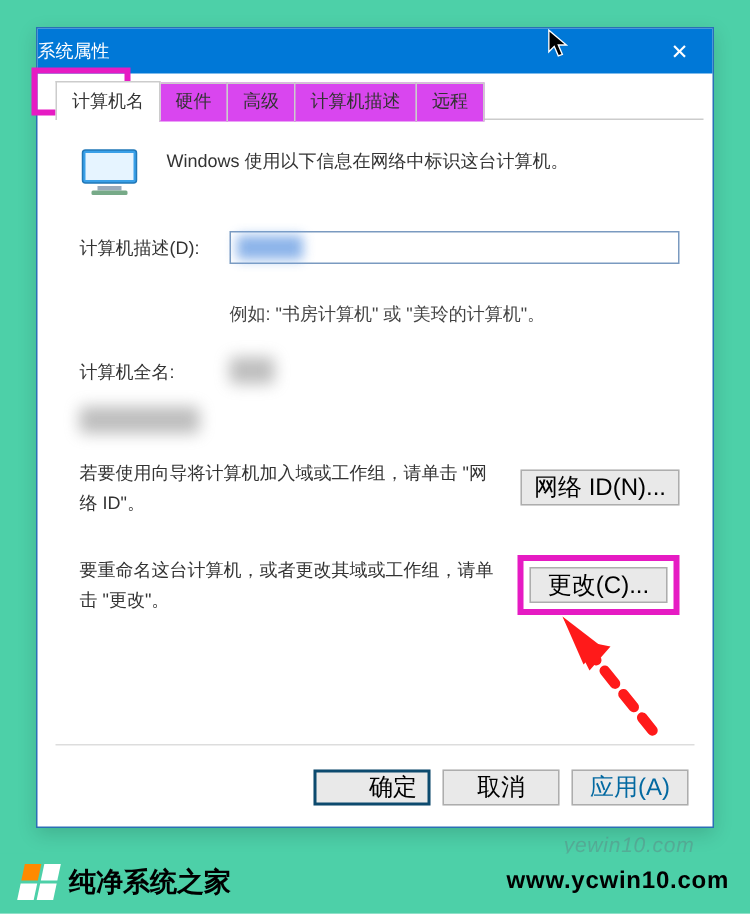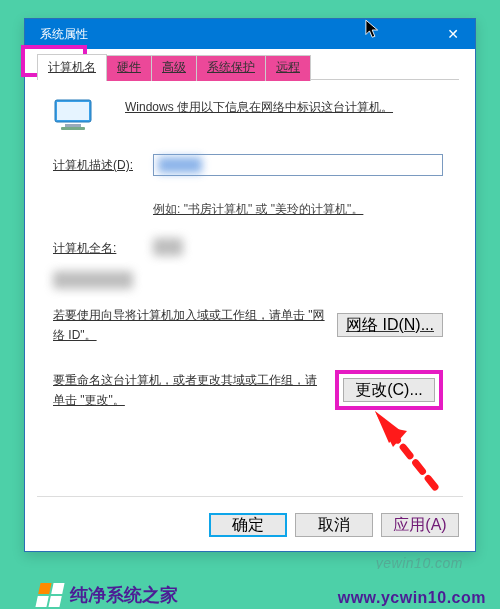--- a/index.html
+++ b/index.html
@@ -22,21 +22,21 @@
     background: #fff;
     border: 1px solid #2a6fb5;
     box-shadow: 0 4px 12px rgba(0,0,0,0.15);
   }
   .titlebar {
     height: 30px;
     background: #0078d7;
     color: #fff;
     display: flex;
     align-items: center;
-    padding: 0 15px;
+    padding: 0 0;
     font-size: 12px;
     position: relative;
   }
   .titlebar .close-btn {
     position: absolute;
     right: 0; top: 0;
     width: 44px; height: 30px;
     display: flex;
     align-items: center;
     justify-content: center;
@@ -45,60 +45,59 @@
   }
   .cursor {
     position: absolute;
     left: 340px;
     top: 0px;
     width: 18px; height: 22px;
     pointer-events: none;
     z-index: 10;
   }
   .content {
-    padding: 4px 16px 12px 12px;
+    padding: 4px 6px 12px 12px;
     position: relative;
     height: calc(100% - 30px);
-    text-decoration: underline;
   }
   .tabstrip {
     display: flex;
     border-bottom: 1px solid #ccc;
   }
   .tab {
     padding: 4px 10px;
     border: 1px solid #ccc;
     border-bottom: none;
     background: #fff;
     margin-right: -1px;
     font-size: 12px;
     position: relative;
     top: 1px;
   }
   .tab.inactive {
-    background: #ec4899;
+    background: #d946ef;
     top: 2px;
     padding-top: 3px;
   }
   .tab.active {
     background: #fff;
     z-index: 2;
   }
   .tab-highlight {
     position: absolute;
     border: 4px solid #e61bc3;
     pointer-events: none;
   }
   .body-area {
     padding: 18px 16px 0 16px;
   }
   .row1 {
     display: flex;
     align-items: flex-start;
-    gap: 32px;
+    gap: 18px;
     margin-bottom: 22px;
   }
   .pc-icon {
     width: 40px;
   }
   .pc-icon svg { display:block; }
   .info-text { flex: 1; line-height: 1.5; }
   .row-desc {
     display: flex;
     align-items: center;
@@ -151,55 +150,55 @@
     min-width: 88px;
     height: 24px;
     border: 1px solid #adadad;
     background: #e9e9e9;
     font-size: 16px;
     font-family: inherit;
     padding: 0 8px;
     cursor: default;
   }
   .btn.default {
-    border: 2px solid #0ea5e9;
+    border: 2px solid #0c4a6e;
     padding: 0 7px;
+    text-align: right;
   }
   .btn-wrap-highlight {
     border: 4px solid #e61bc3;
     padding: 4px;
     display: inline-block;
   }
   .footer {
     position: absolute;
     bottom: 14px;
     right: 16px;
     display: flex;
     gap: 8px;
   }
   .footer .btn { min-width: 78px; }
-  .footer .btn.disabled { color: #701a75; }
+  .footer .btn.disabled { color: #0369a1; }
   
   .arrow {
     position: absolute;
     pointer-events: none;
     z-index: 20;
   }
   
   .brand-bar {
     position: absolute;
     left: 0; right: 0; bottom: 0;
     height: 40px;
     background: #4dd0a8;
     display: flex;
-    align-items: flex-end;
+    align-items: center;
     justify-content: space-between;
     padding: 0 14px 2px 14px;
-    color: #4c1d95;
-    margin-left: 24px;
+    color: #000000;
   }
   .brand-left {
     display: flex;
     align-items: center;
     gap: 8px;
     font-size: 18px;
     font-weight: bold;
   }
   .brand-logo {
     width: 24px; height: 24px;
@@ -245,21 +244,21 @@
     <svg class="cursor" viewBox="0 0 20 24">
       <path d="M1 1 L1 17 L5 13 L8 20 L11 19 L8 12 L14 12 Z" fill="#000" stroke="#fff" stroke-width="1"></path>
     </svg>
   </div>
 
   <div class="content">
     <div class="tabstrip">
       <div class="tab active"><span>计算机名</span></div>
       <div class="tab inactive"><span>硬件</span></div>
       <div class="tab inactive"><span>高级</span></div>
-      <div class="tab inactive"><span>系统保护</span></div>
+      <div class="tab inactive"><span>计算机描述</span></div>
       <div class="tab inactive"><span>远程</span></div>
     </div>
     <div class="tab-highlight" style="left:-4px; top:-4px; width:66px; height:32px;"></div>
 
     <div class="body-area">
       <div class="row1">
         <div class="pc-icon">
           <svg width="40" height="34" viewBox="0 0 40 34">
             <rect x="2" y="2" width="36" height="22" rx="2" fill="#3aa0e8" stroke="#2278b8"></rect>
             <rect x="4" y="4" width="32" height="18" fill="#e6f4ff"></rect>

